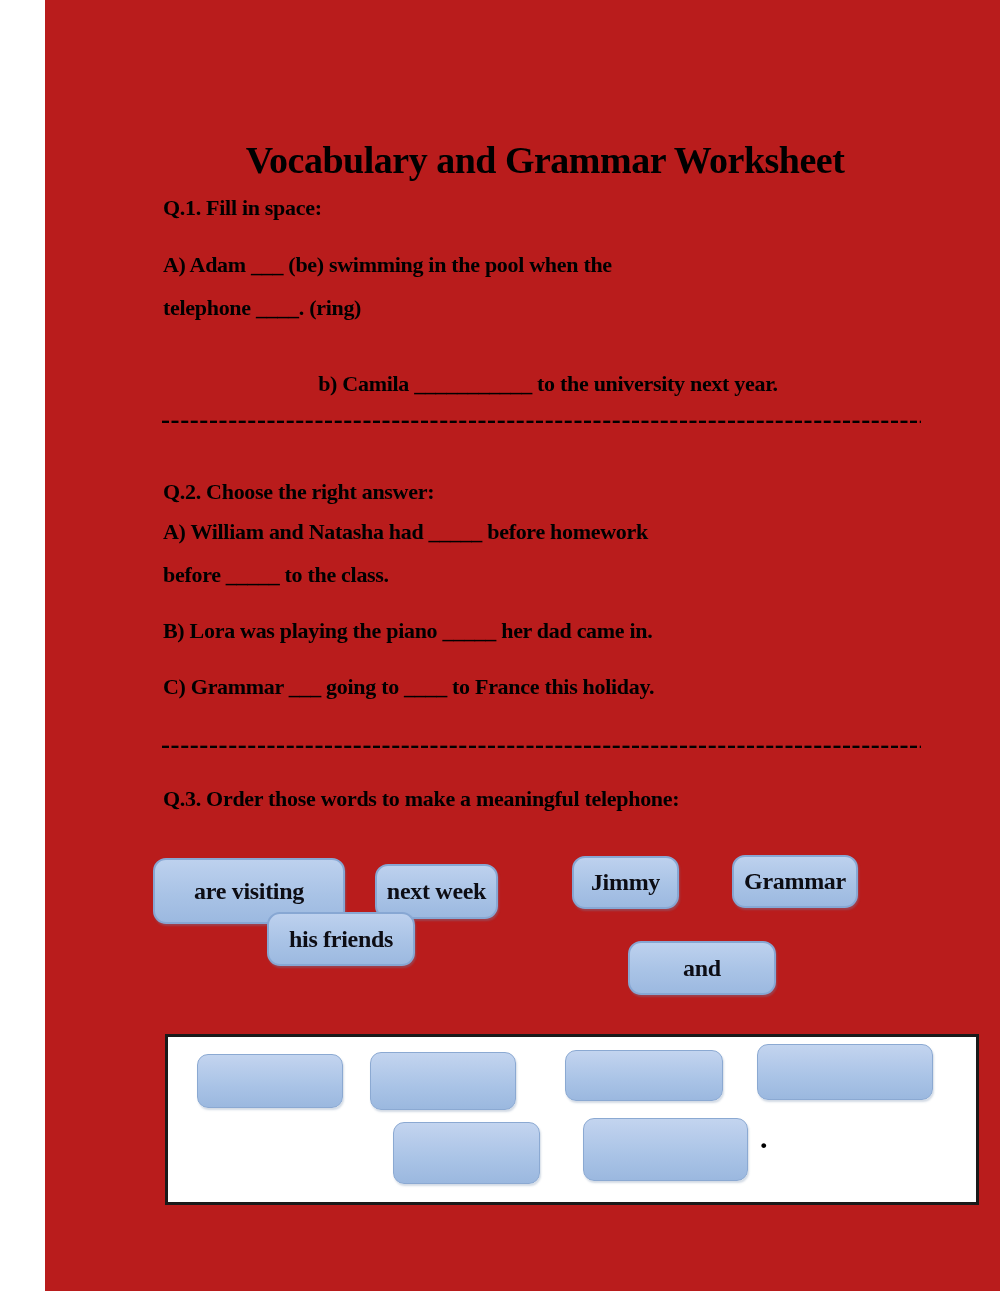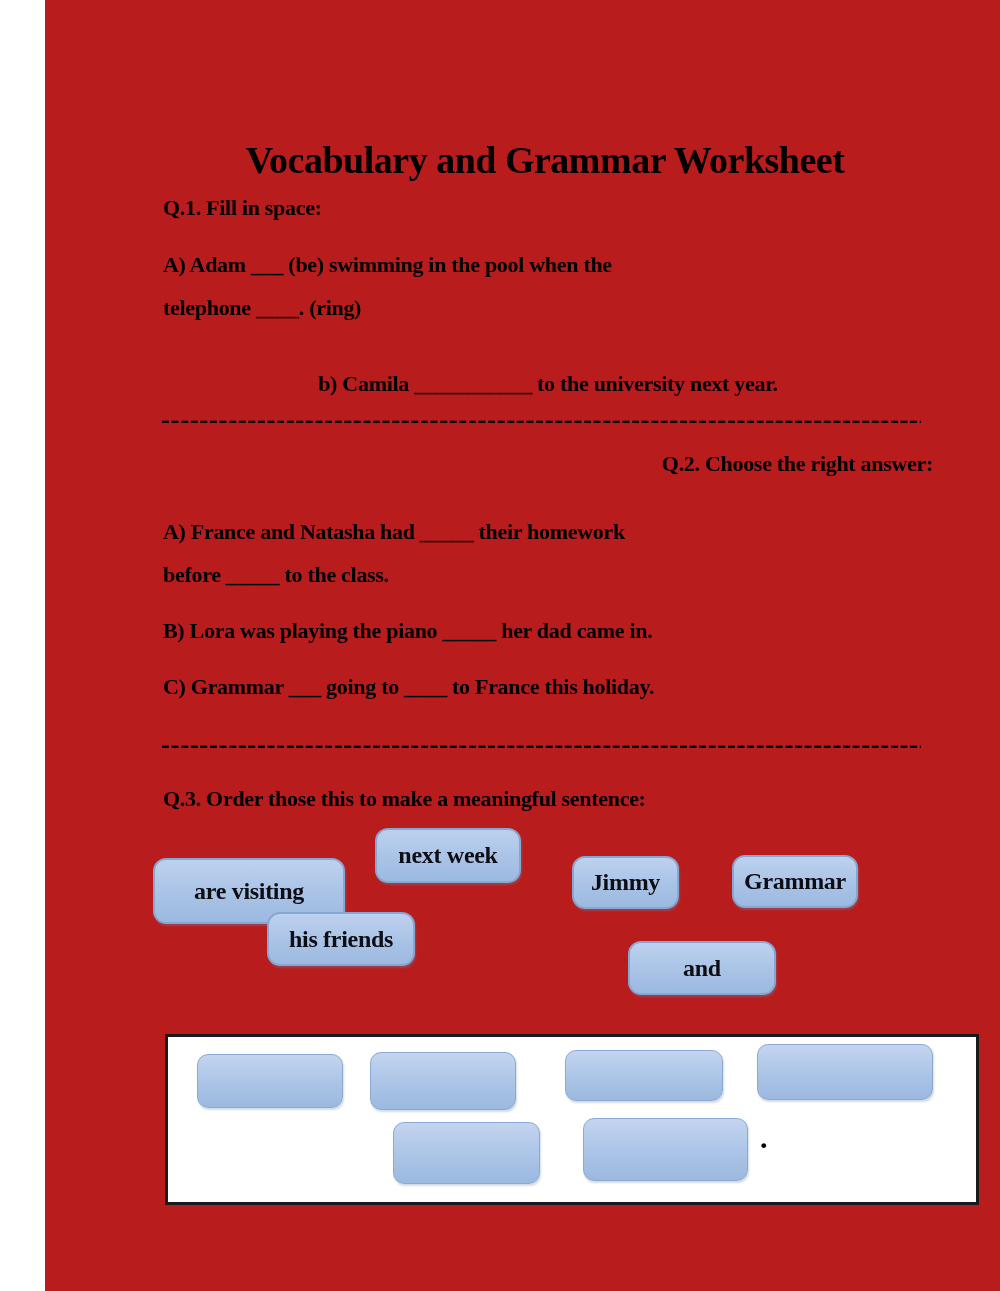--- a/index.html
+++ b/index.html
@@ -89,29 +89,29 @@
     font-size: 30px;
     font-weight: 700;
     color: #000000;
   }
 
   
   #q1-heading   { top: 186px; }
   #q1-item-a    { top: 243px; }
   #q1-item-b    { top: 362px; text-align: center; }
   #divider-1    { top: 398px; }
-  #q2-heading   { top: 442px; text-align: right; }
+  #q2-heading   { top: 470px; }
   #q2-item-a    { top: 510px; }
   #q2-item-b    { top: 609px; }
   #q2-item-c    { top: 665px; }
   #divider-2    { top: 723px; }
   #q3-heading   { top: 777px; }
 
   #tile-are-visiting { left: 108px; top: 858px; width: 192px; height: 66px; }
-  #tile-next-week    { left: 330px; top: 828px; width: 146px; height: 55px; }
+  #tile-next-week    { left: 330px; top: 864px; width: 123px; height: 55px; }
   #tile-jimmy        { left: 527px; top: 856px; width: 107px; height: 53px; }
   #tile-america      { left: 687px; top: 855px; width: 126px; height: 53px; }
   #tile-his-friends  { left: 222px; top: 912px; width: 148px; height: 54px; }
   #tile-and          { left: 583px; top: 941px; width: 148px; height: 54px; }
 
   #slot-1 { left: 29px;  top: 17px; width: 146px; height: 54px; }
   #slot-2 { left: 202px; top: 15px; width: 146px; height: 58px; }
   #slot-3 { left: 397px; top: 13px; width: 158px; height: 51px; }
   #slot-4 { left: 589px; top: 7px;  width: 176px; height: 56px; }
   #slot-5 { left: 225px; top: 85px; width: 147px; height: 62px; }
@@ -128,29 +128,29 @@
   <div class="textline heading" id="q1-heading">Q.1. Fill in space:</div>
 
   <div class="textline" id="q1-item-a"><span>A) Adam ___ (be) swimming in the pool when the</span><br><span>telephone ____. (ring)</span></div>
 
   <div class="textline" id="q1-item-b">b) Camila ___________ to the university next year.</div>
 
   <div class="divider" id="divider-1">--------------------------------------------------------------------------------</div>
 
   <div class="textline heading" id="q2-heading">Q.2. Choose the right answer:</div>
 
-  <div class="textline" id="q2-item-a"><span>A) France and Natasha had _____ their homework</span><br><span>before _____ to the class.</span></div>
+  <div class="textline" id="q2-item-a"><span>A) William and Natasha had _____ before homework</span><br><span>before _____ to the class.</span></div>
 
   <div class="textline" id="q2-item-b">B) Lora was playing the piano _____ her dad came in.</div>
 
   <div class="textline" id="q2-item-c">C) Grammar ___ going to ____ to France this holiday.</div>
 
   <div class="divider" id="divider-2">--------------------------------------------------------------------------------</div>
 
-  <div class="textline heading" id="q3-heading">Q.3. Order those this to make a meaningful sentence:</div>
+  <div class="textline heading" id="q3-heading">Q.3. Order those words to make a meaningful telephone:</div>
 
   <div class="tile" id="tile-are-visiting">are visiting</div>
   <div class="tile" id="tile-next-week">next week</div>
   <div class="tile" id="tile-jimmy">Jimmy</div>
   <div class="tile" id="tile-america">Grammar</div>
   <div class="tile" id="tile-his-friends">his friends</div>
   <div class="tile" id="tile-and">and</div>
 
   <div class="answer-area">
     <div class="slot" id="slot-1"></div>

